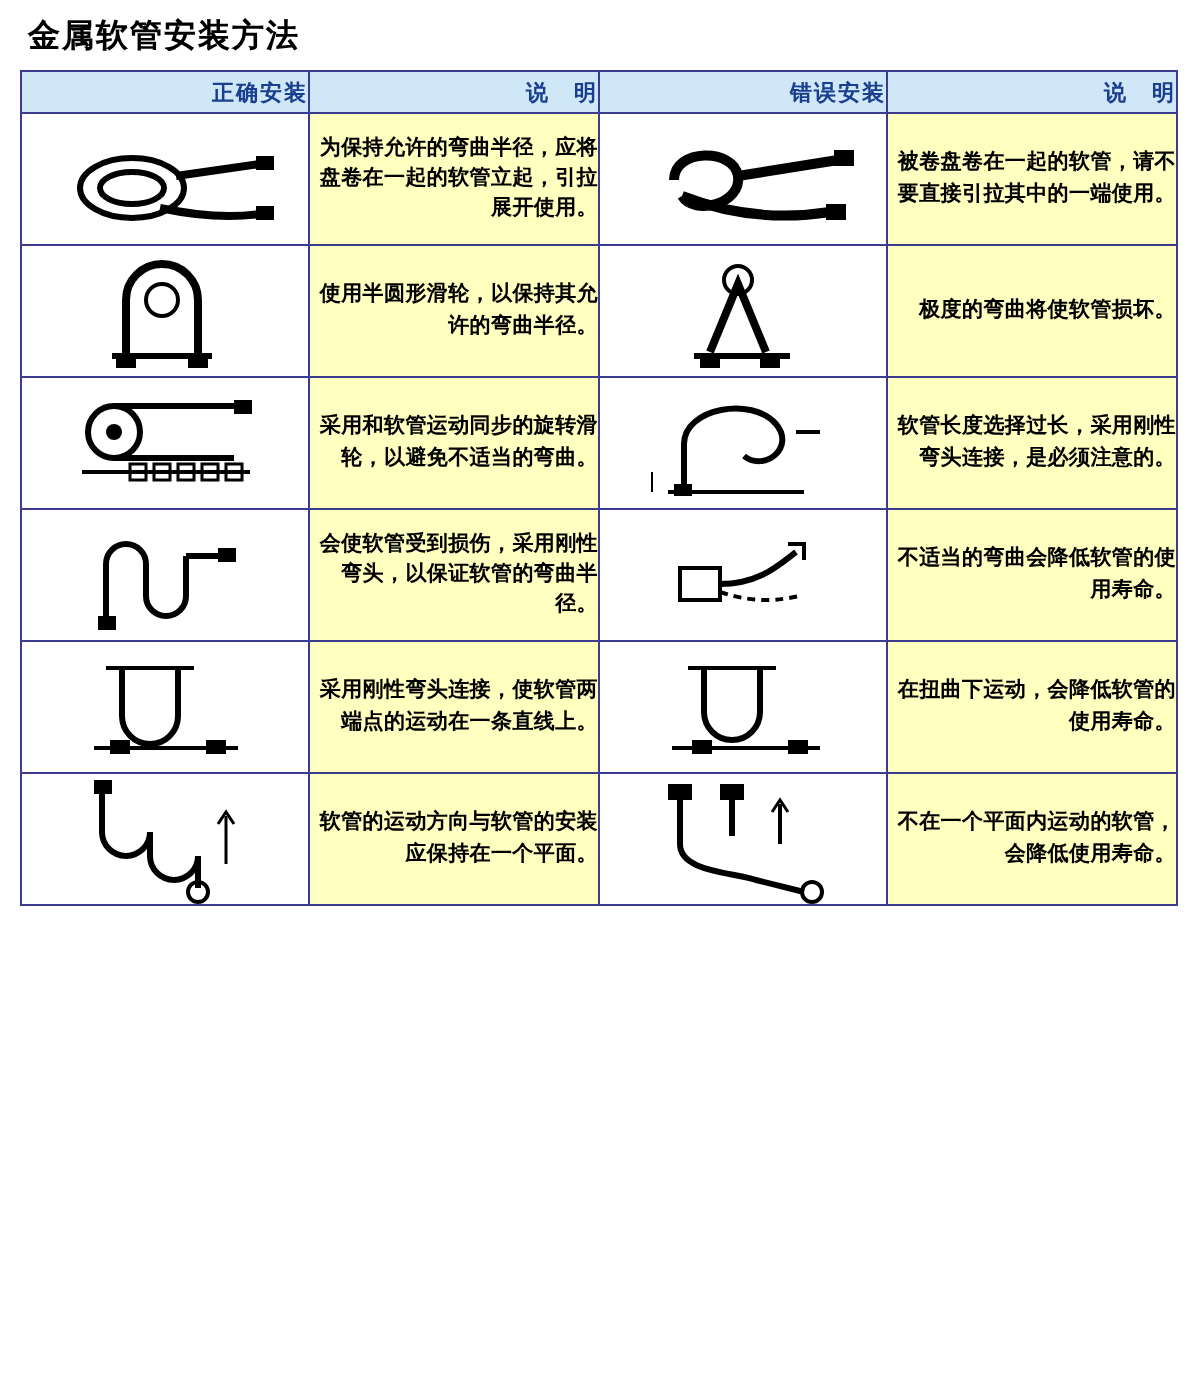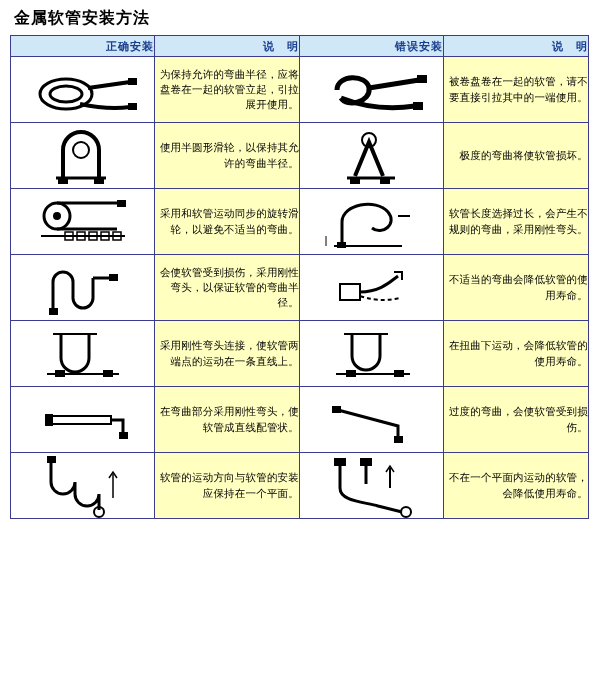--- a/index.html
+++ b/index.html
@@ -52,21 +52,21 @@
     padding:2px 0;
   }
   td.txtcell{
     background:#ffffc0;
     font-size:10.5px;
     line-height:1.45;
     padding:4px 6px;
     color:#000;
     letter-spacing:0.2px;
   }
-  .rowh{height:66px;}
+  .rowh{height:66px;font-weight:bold;}
   svg{display:block;margin:0 auto;}
 </style>
 </head>
 <body>
 
 <div class="page">
 
   <div class="title">金属软管安装方法</div>
 
   <table class="main">
@@ -154,21 +154,21 @@
         <td class="txtcell">采用和软管运动同步的旋转滑轮，以避免不适当的弯曲。</td>
         <td class="imgcell">
           <svg width="132" height="60" viewBox="0 0 132 60">
             <path d="M36 54 L36 30 C36 12 70 6 82 20 C92 32 76 44 66 36" fill="none" stroke="#000" stroke-width="3"></path>
             <line x1="28" y1="54" x2="96" y2="54" stroke="#000" stroke-width="2"></line>
             <rect x="31" y="50" width="9" height="6" fill="#000"></rect>
             <path d="M92 24 L104 24" stroke="#000" stroke-width="2"></path>
             <path d="M20 44 L20 54" stroke="#000" stroke-width="1"></path>
           </svg>
         </td>
-        <td class="txtcell">软管长度选择过长，会产生不规则的弯曲，采用刚性弯头。</td>
+        <td class="txtcell">软管长度选择过长，采用刚性弯头连接，是必须注意的。</td>
       </tr>
 
       <tr class="rowh">
         <td class="imgcell">
           <svg width="132" height="60" viewBox="0 0 132 60">
             <path d="M36 54 L36 24 A10 10 0 0 1 56 24 L56 40 A10 10 0 0 0 76 40 L76 20" fill="none" stroke="#000" stroke-width="3"></path>
             <path d="M76 20 L96 20" stroke="#000" stroke-width="3"></path>
             <rect x="32" y="50" width="9" height="7" fill="#000"></rect>
             <rect x="92" y="16" width="9" height="7" fill="#000"></rect>
           </svg>
@@ -202,39 +202,20 @@
             <path d="M46 10 L46 32 A14 14 0 0 0 74 32 L74 10" fill="none" stroke="#000" stroke-width="3"></path>
             <line x1="38" y1="10" x2="82" y2="10" stroke="#000" stroke-width="2"></line>
             <line x1="30" y1="50" x2="104" y2="50" stroke="#000" stroke-width="2"></line>
             <rect x="40" y="46" width="10" height="7" fill="#000"></rect>
             <rect x="88" y="46" width="10" height="7" fill="#000"></rect>
           </svg>
         </td>
         <td class="txtcell">在扭曲下运动，会降低软管的使用寿命。</td>
       </tr>
 
-      <tr class="rowh">
-        <td class="imgcell">
-          <svg width="132" height="60" viewBox="0 0 132 60">
-            <rect x="34" y="26" width="60" height="8" fill="none" stroke="#000" stroke-width="2"></rect>
-            <path d="M94 30 L106 30 L106 44" fill="none" stroke="#000" stroke-width="3"></path>
-            <rect x="28" y="24" width="8" height="12" fill="#000"></rect>
-            <rect x="102" y="42" width="9" height="7" fill="#000"></rect>
-          </svg>
-        </td>
-        <td class="txtcell">在弯曲部分采用刚性弯头，使软管成直线配管状。</td>
-        <td class="imgcell">
-          <svg width="132" height="60" viewBox="0 0 132 60">
-            <path d="M32 20 L92 36 L92 48" fill="none" stroke="#000" stroke-width="3"></path>
-            <rect x="26" y="16" width="9" height="7" fill="#000"></rect>
-            <rect x="88" y="46" width="9" height="7" fill="#000"></rect>
-          </svg>
-        </td>
-        <td class="txtcell">过度的弯曲，会使软管受到损伤。</td>
-      </tr>
 
 
       <tr class="rowh">
         <td class="imgcell">
           <svg width="132" height="64" viewBox="0 0 132 64">
             <path d="M34 6 L34 28 A12 12 0 0 0 58 28 L58 40 A12 12 0 0 0 82 40 L82 56" fill="none" stroke="#000" stroke-width="3"></path>
             <circle cx="82" cy="58" r="5" fill="none" stroke="#000" stroke-width="2"></circle>
             <rect x="30" y="2" width="9" height="7" fill="#000"></rect>
             <path d="M96 20 L96 44" stroke="#000" stroke-width="1.5"></path>
             <path d="M92 24 L96 18 L100 24" fill="none" stroke="#000" stroke-width="1.5"></path>

